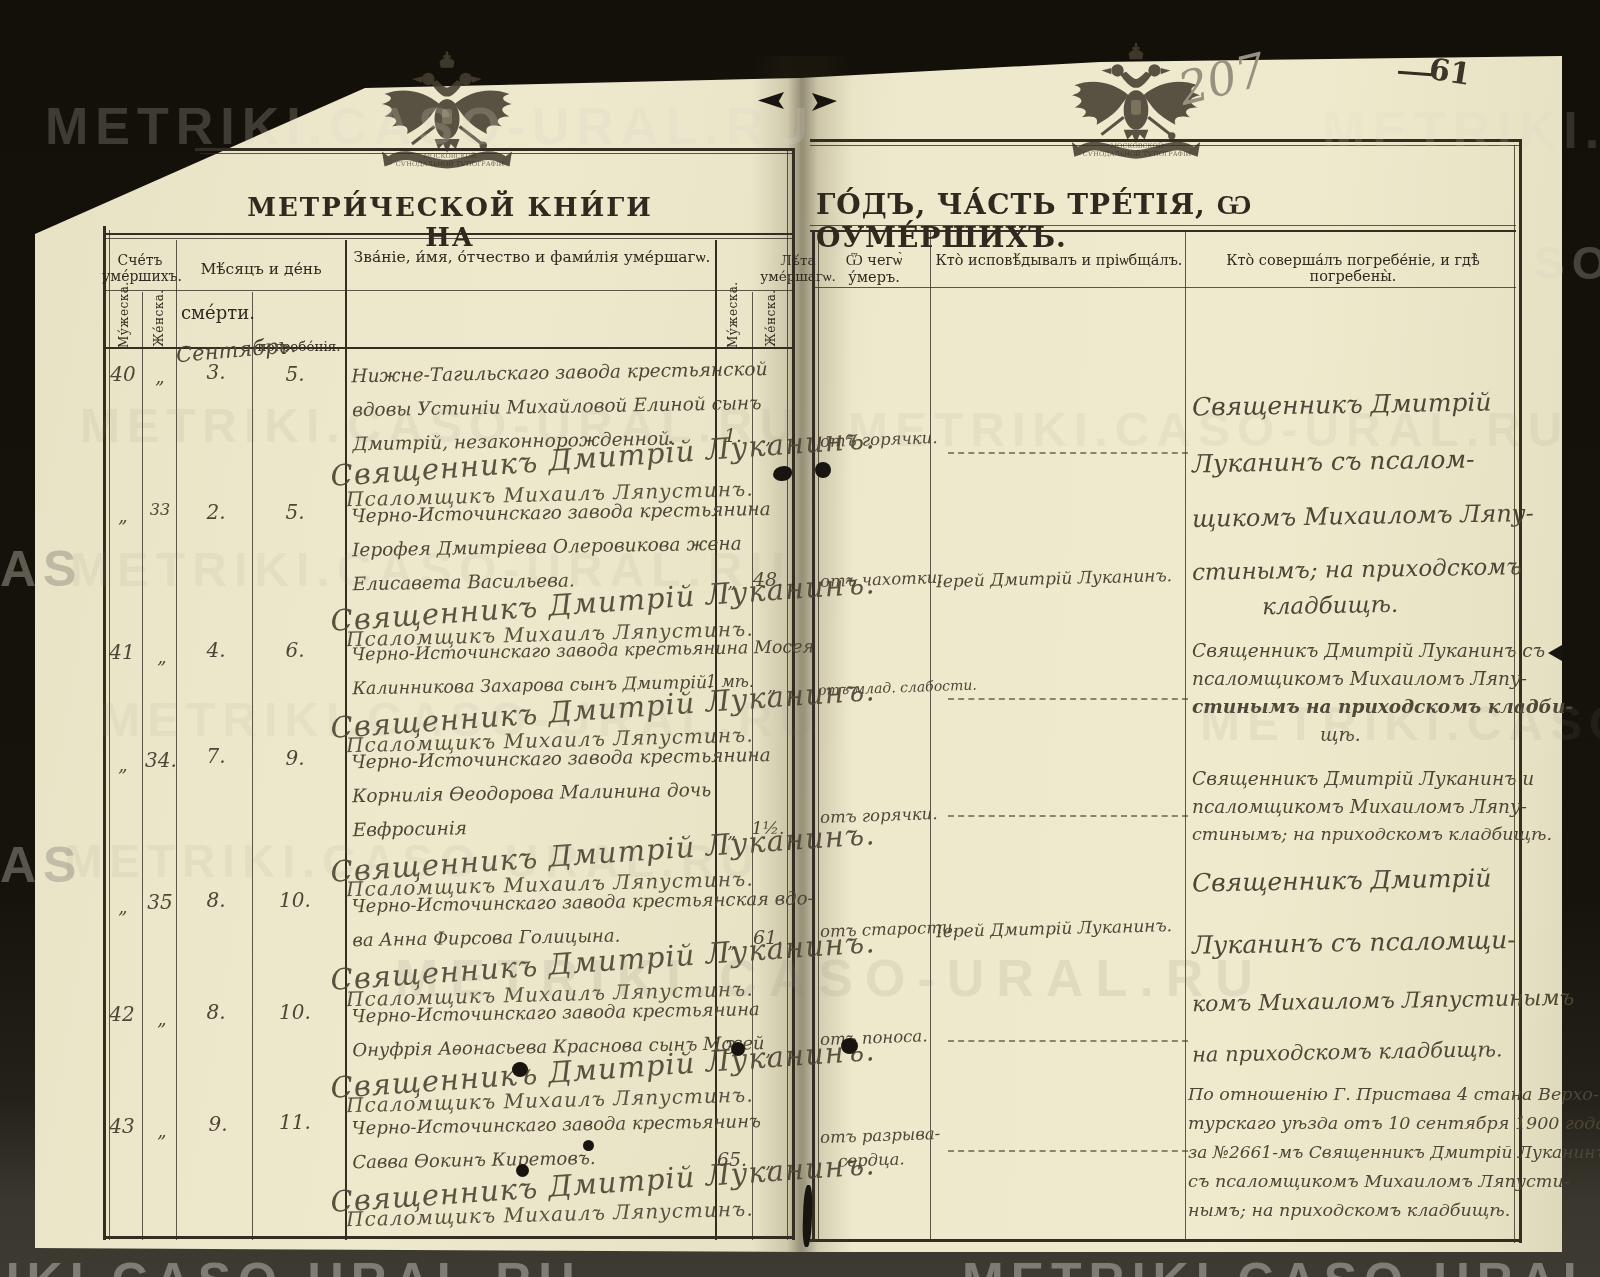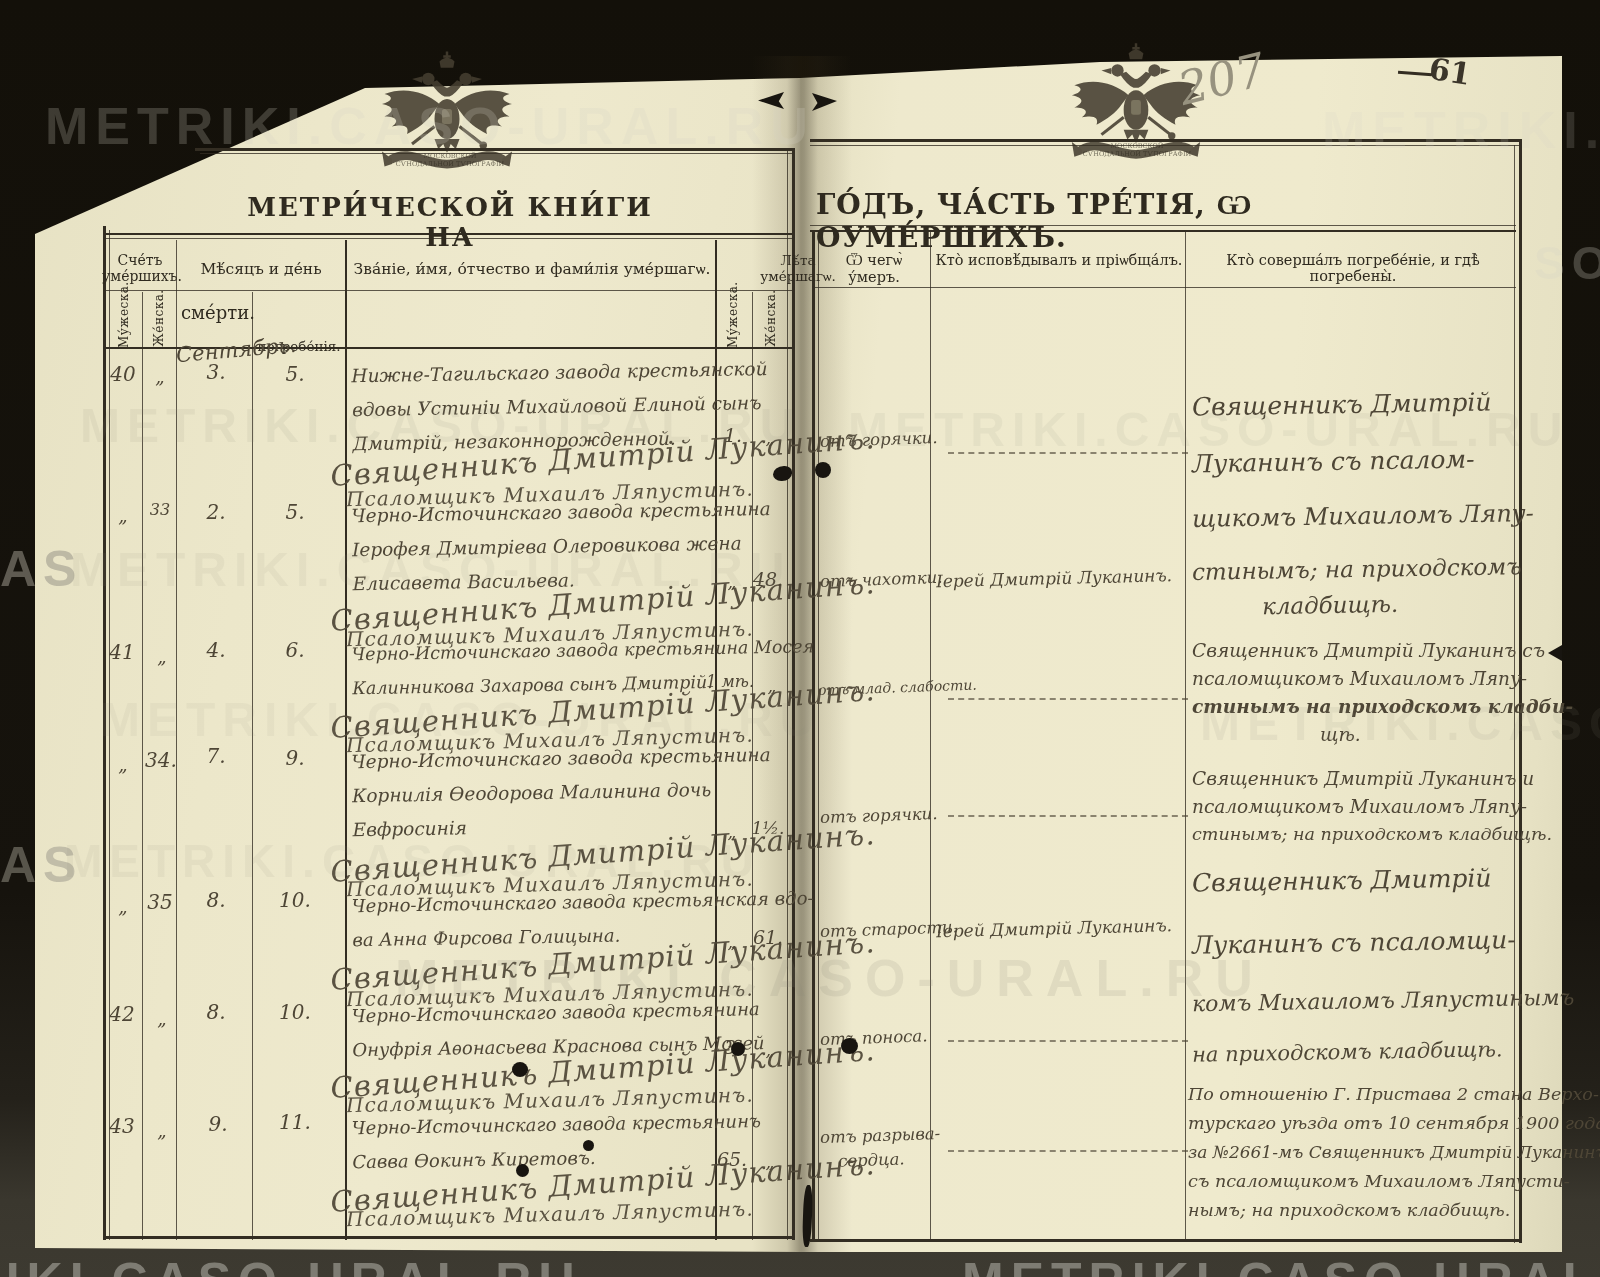--- a/index.html
+++ b/index.html
@@ -101,21 +101,21 @@
   <div class="hl thin" style="left:812px;top:287px;width:704px;height:1px;"></div>
   <div class="hl" style="left:810px;top:1239px;width:712px;height:3px;"></div>
   <div class="vl thin" style="left:930px;top:232px;width:1px;height:1008px;"></div>
   <div class="vl thin" style="left:1185px;top:232px;width:1px;height:1008px;"></div>
 
   <div class="prt" style="left:240px;top:192px;width:420px;font-size:26px;font-weight:bold;letter-spacing:2px;">МЕТРИ́ЧЕСКОЙ КНИ́ГИ НА</div>
   <div class="prt" style="left:816px;top:188px;width:600px;font-size:28px;font-weight:bold;letter-spacing:1px;text-align:left;">ГО́ДЪ, ЧА́СТЬ ТРЕ́ТІЯ, Ѡ ОУМЕ́РШИХЪ.</div>
 
   <div class="prt" style="left:102px;top:252px;width:76px;font-size:14px;line-height:16px;">Сче́тъ уме́ршихъ.</div>
   <div class="prt" style="left:180px;top:260px;width:162px;font-size:15.5px;">Мѣ́сяцъ и де́нь</div>
-  <div class="prt" style="left:352px;top:260px;width:360px;font-size:15.5px;">Зва́ніе, и́мя, о́тчество и фами́лія уме́ршагѡ.</div>
+  <div class="prt" style="left:352px;top:248px;width:360px;font-size:15.5px;">Зва́ніе, и́мя, о́тчество и фами́лія уме́ршагѡ.</div>
   <div class="prt" style="left:710px;top:252px;width:80px;font-size:13.5px;line-height:16px;margin-left:48px;">Лѣ́та уме́ршагѡ.</div>
   <div class="vlabel" style="left:94px;top:311px;">Му́жеска.</div>
   <div class="vlabel" style="left:129px;top:311px;">Же́нска.</div>
   <div class="prt" style="left:181px;top:302px;width:70px;font-size:18px;">сме́рти.</div>
   <div class="prt" style="left:254px;top:302px;width:90px;font-size:13.5px;margin-top:36px;">погребе́нія.</div>
   <div class="vlabel" style="left:703px;top:311px;">Му́жеска.</div>
   <div class="vlabel" style="left:741px;top:311px;">Же́нска.</div>
 
   <div class="prt" style="left:820px;top:252px;width:108px;font-size:14.5px;">Ѿ чегѡ̀ у́меръ.</div>
   <div class="prt" style="left:935px;top:252px;width:248px;font-size:14.5px;">Кто̀ исповѣ́дывалъ и пріѡбща́лъ.</div>
@@ -245,21 +245,21 @@
 
   <div class="burl" style="left:1192px;top:768px;font-size:18.5px;">Священникъ Дмитрій Луканинъ и</div>
   <div class="burl" style="left:1192px;top:796px;font-size:18.5px;">псаломщикомъ Михаиломъ Ляпу-</div>
   <div class="burl" style="left:1192px;top:824px;font-size:17.5px;">стинымъ; на приходскомъ кладбищѣ.</div>
 
   <div class="burl" style="left:1192px;top:866px;font-size:25px;transform:rotate(-1deg);">Священникъ Дмитрій</div>
   <div class="burl" style="left:1192px;top:928px;font-size:25px;transform:rotate(-1deg);">Луканинъ съ псаломщи-</div>
   <div class="burl" style="left:1192px;top:988px;font-size:22px;transform:rotate(-1deg);">комъ Михаиломъ Ляпустинымъ</div>
   <div class="burl" style="left:1192px;top:1040px;font-size:21px;transform:rotate(-1deg);">на приходскомъ кладбищѣ.</div>
 
-  <div class="burl" style="left:1188px;top:1084px;font-size:17.5px;">По отношенію Г. Пристава 2 стана Верхо-</div>
+  <div class="burl" style="left:1188px;top:1084px;font-size:17.5px;">По отношенію Г. Пристава 4 стана Верхо-</div>
   <div class="burl" style="left:1188px;top:1113px;font-size:17.5px;">турскаго уѣзда отъ 10 сентября 1900 года</div>
   <div class="burl" style="left:1188px;top:1142px;font-size:17px;">за №2661-мъ Священникъ Дмитрій Луканинъ</div>
   <div class="burl" style="left:1188px;top:1171px;font-size:17.5px;">съ псаломщикомъ Михаиломъ Ляпусти-</div>
   <div class="burl" style="left:1188px;top:1200px;font-size:17.5px;">нымъ; на приходскомъ кладбищѣ.</div>
 
   <div class="hw" style="left:1178px;top:52px;font-size:46px;color:#97927f;transform:rotate(-14deg);z-index:4;">207</div>
   <div class="prt" style="left:1420px;top:54px;width:60px;font-size:30px;font-weight:bold;color:#3b352a;transform:rotate(9deg);z-index:4;">61</div>
   <div class="hl" style="left:1398px;top:72px;width:34px;height:3px;transform:rotate(4deg);z-index:4;"></div>
 
   <div class="mark" style="left:758px;top:92px;width:26px;height:17px;clip-path:polygon(0 50%,100% 0,80% 55%,100% 100%);"></div>

